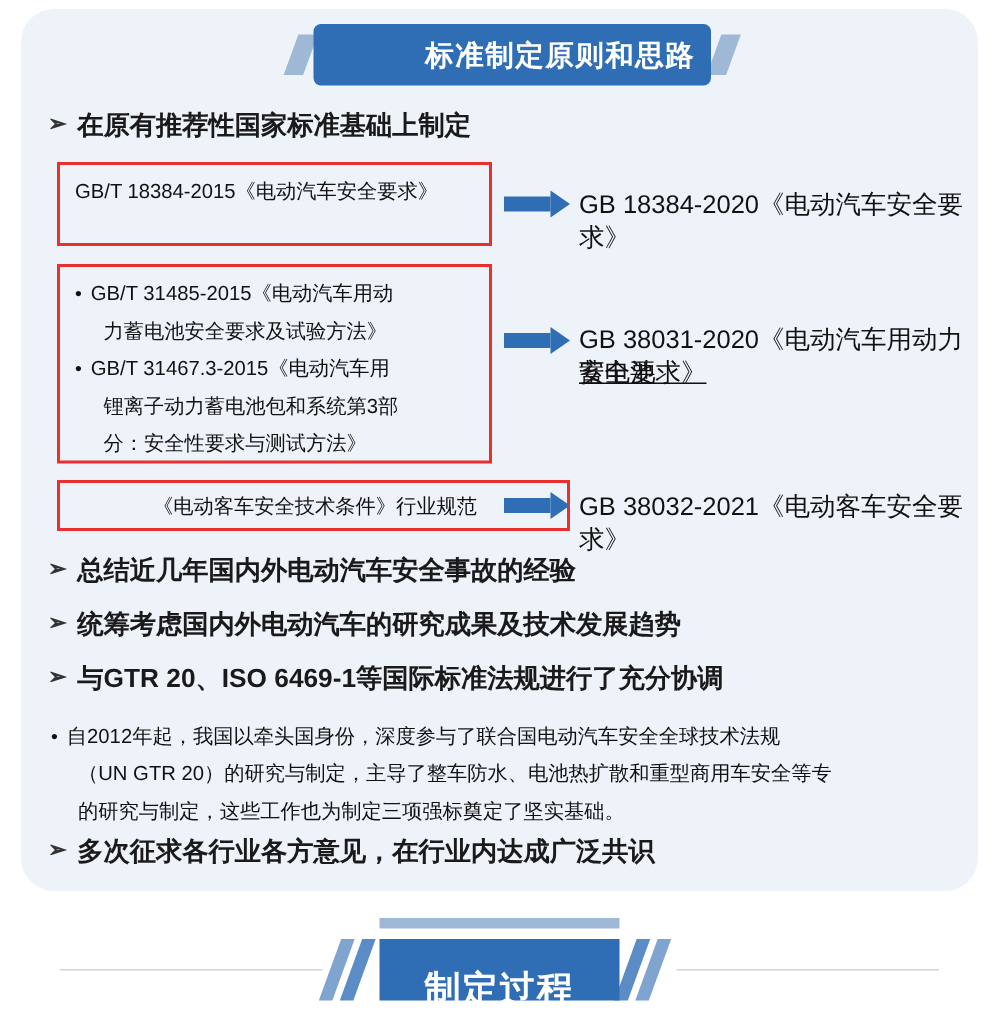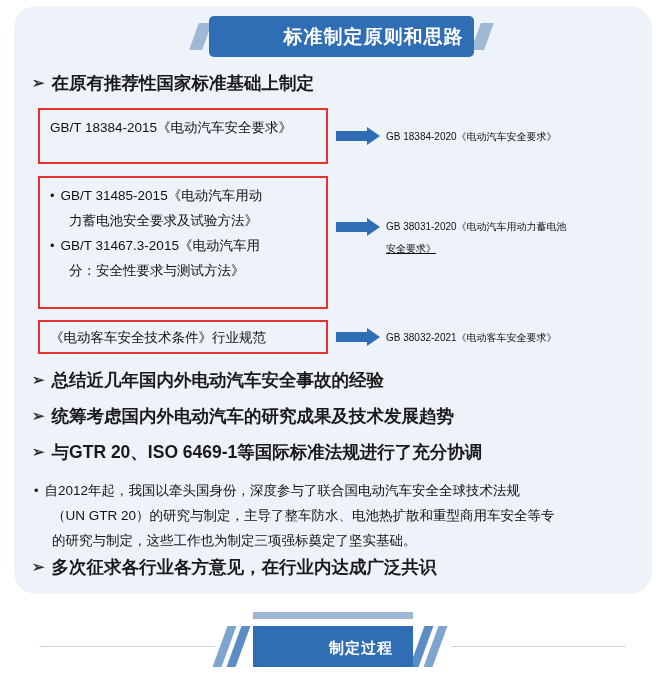--- a/index.html
+++ b/index.html
@@ -122,21 +122,21 @@
     top: 0;
     width: 0; height: 0;
     border-top: 9px solid transparent;
     border-bottom: 9px solid transparent;
     border-left: 13px solid #2f6db5;
   }
 
   
   .result {
     position: absolute;
-    font-size: 10px;
+    font-size: 17px;
     color: #111;
     line-height: 22px;
   }
 
   
   .subpara {
     position: absolute;
     display: flex;
     align-items: flex-start;
     font-size: 13.5px;
@@ -168,27 +168,26 @@
   .bottom-banner {
     position: absolute;
     left: 253px;
     top: 22px;
     width: 160px;
     height: 41px;
     background: #2f6db5;
   }
   .bottom-banner .btext {
     position: absolute;
-    left: 0; top: 2px; width: 100%; height: 100%;
+    left: 0; top: 12px; width: 100%; height: 100%;
     display: flex; align-items: center; justify-content: center;
     color: #fff;
-    font-size: 15px;
+    font-size: 24px;
     font-weight: bold;
     letter-spacing: 1px;
-    margin-left: 28px;
   }
   .slash {
     position: absolute;
     top: 22px;
     width: 9px;
     height: 41px;
     background: #3f7cc0;
     transform: skewX(-20deg);
   }
   .slash.l1 { left: 220px; background:#7fa4cf; }
@@ -242,33 +241,36 @@
       <span class="li-text">GB/T 31485-2015《电动汽车用动</span>
     </div>
     <div class="li" style="padding-left:19px;">
       <span class="li-text">力蓄电池安全要求及试验方法》</span>
     </div>
     <div class="li">
       <span class="dot">•</span>
       <span class="li-text">GB/T 31467.3-2015《电动汽车用</span>
     </div>
     <div class="li" style="padding-left:19px;">
+      <span class="li-text">锂离子动力蓄电池包和系统第3部</span>
+    </div>
+    <div class="li" style="padding-left:19px;">
       <span class="li-text">分：安全性要求与测试方法》</span>
     </div>
   </div>
 
   <div class="bigarrow" style="left:336px; top:218px; width:44px;">
     <div class="shaft" style="width:31px;"></div>
     <div class="head" style="left:31px;"></div>
   </div>
 
   <div class="result" style="left:386px; top:216px; width:265px;">GB 38031-2020《电动汽车用动力蓄电池</div>
   <div class="result" style="left:386px; top:238px; width:265px;text-decoration:underline;">安全要求》</div>
 
-  <div class="redbox" style="left:38px; top:320px; width:290px; height:34px; display:flex; align-items:center;">
+  <div class="redbox" style="left:38px; top:320px; width:342px; height:34px; display:flex; align-items:center;text-align:center;">
     <span class="li-text">《电动客车安全技术条件》行业规范</span>
   </div>
 
   <div class="bigarrow" style="left:336px; top:328px; width:44px;">
     <div class="shaft" style="width:31px;"></div>
     <div class="head" style="left:31px;"></div>
   </div>
 
   <div class="result" style="left:386px; top:327px; width:265px;">GB 38032-2021《电动客车安全要求》</div>
 

